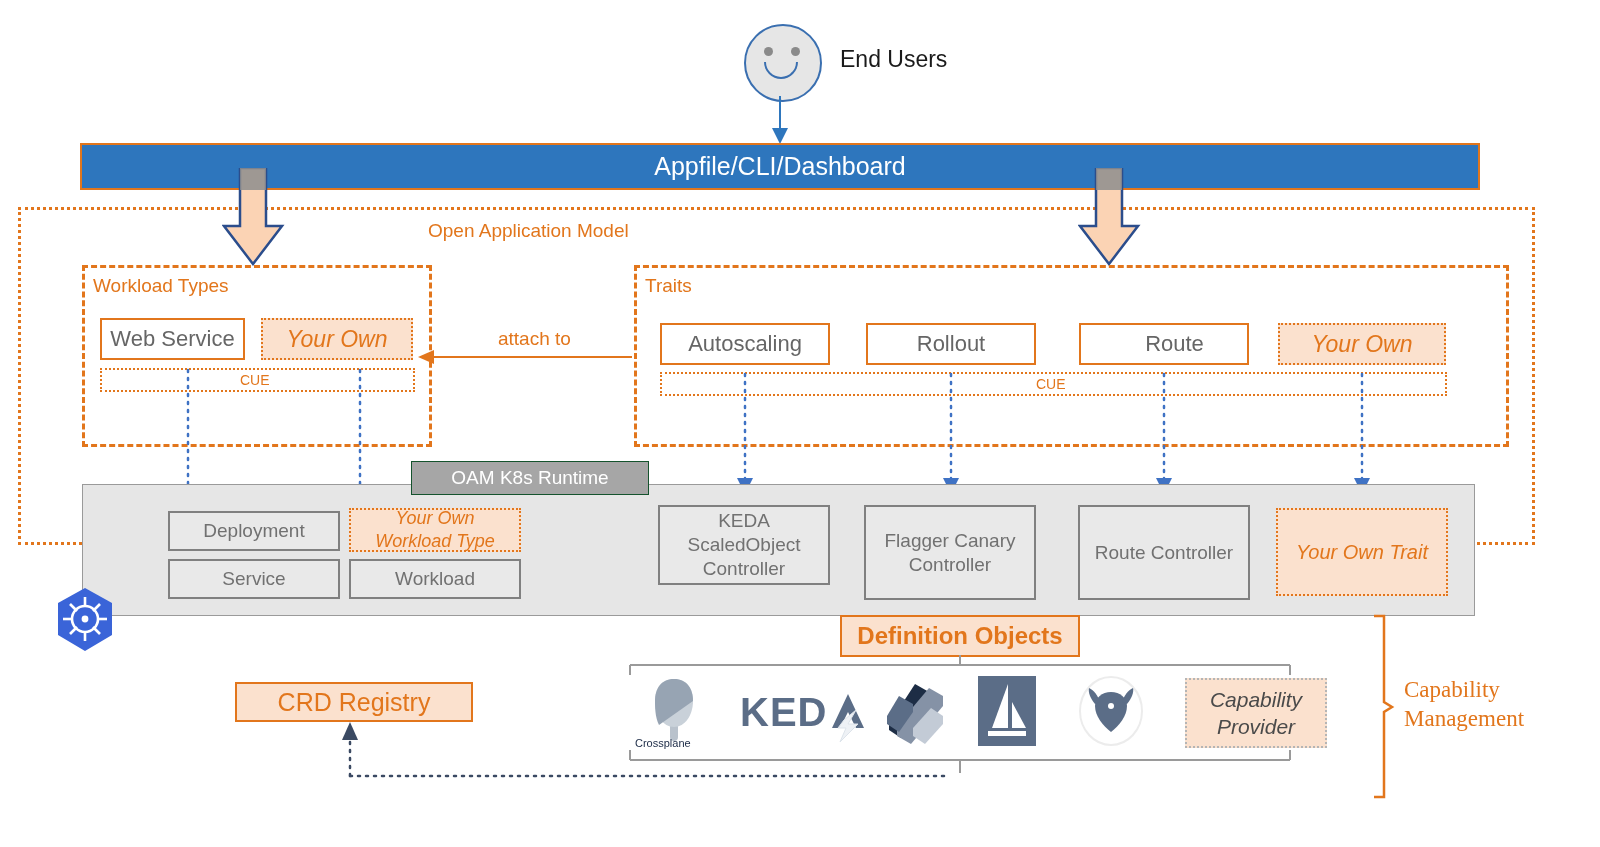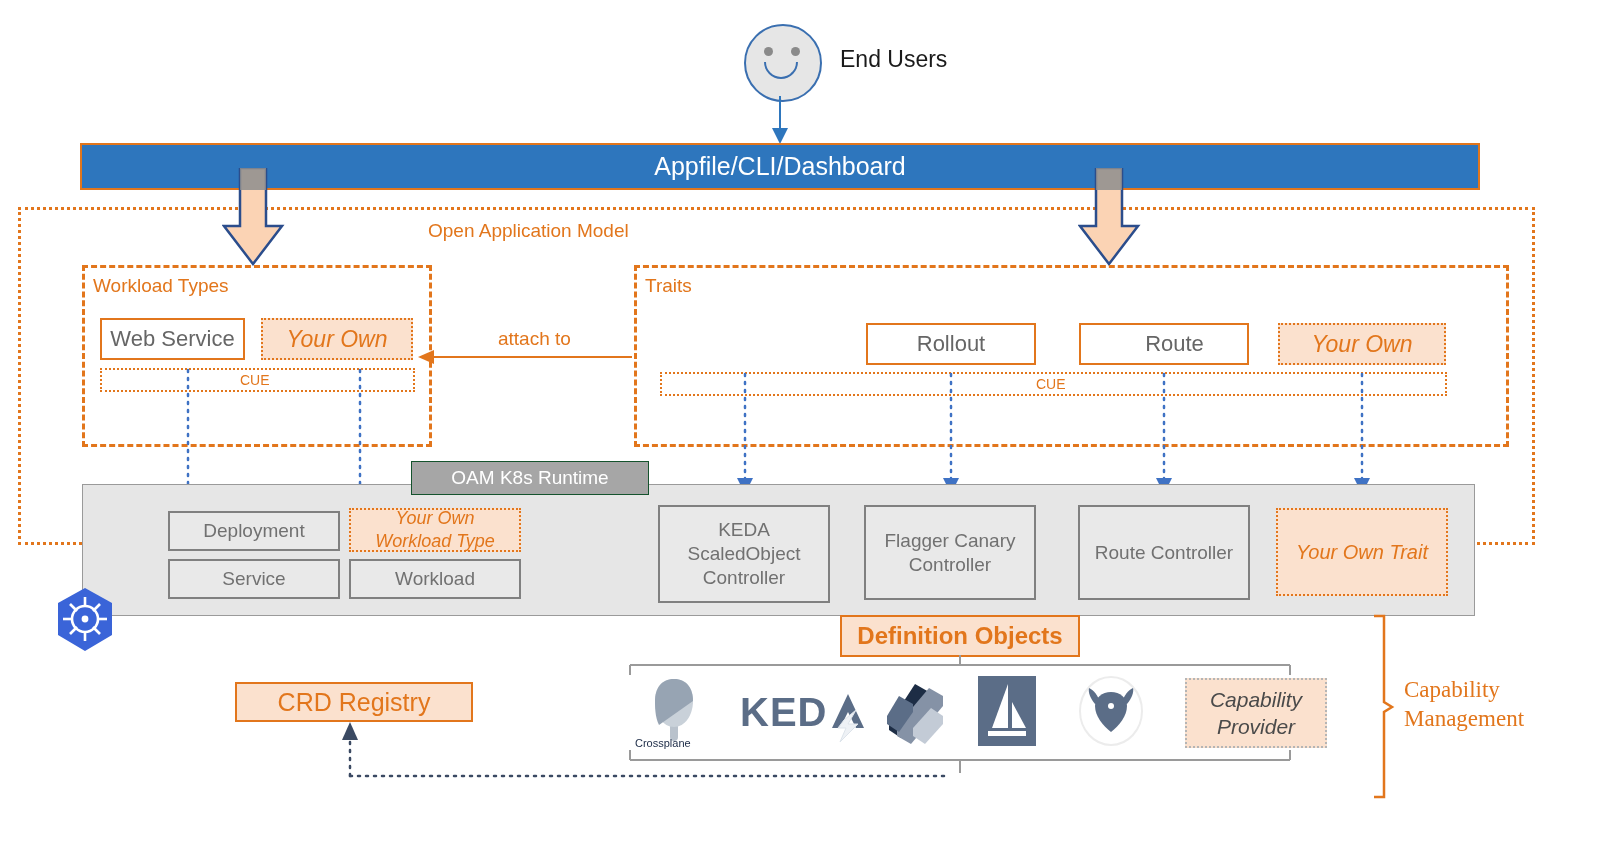--- a/index.html
+++ b/index.html
@@ -107,20 +107,23 @@
   </div>
 
   <div class="abs cue-band" style="left:100px;top:368px;width:315px;height:24px;"></div>
   <div class="abs" style="left:234px;top:371px;">
     <span class="cue-label">CUE</span>
   </div>
 
   <div class="abs dash-box" style="left:634px;top:265px;width:875px;height:182px;"></div>
   <div class="abs group-title" style="left:645px;top:275px;">Traits</div>
 
+  <div class="abs cap cap-white" style="left:660px;top:323px;width:170px;height:42px;">
+    <span>Autoscaling</span>
+  </div>
   <div class="abs cap cap-white" style="left:866px;top:323px;width:170px;height:42px;">
     <span>Rollout</span>
   </div>
   <div class="abs cap cap-white" style="left:1079px;top:323px;width:170px;height:42px;padding-left:21px;">
     <span>Route</span>
   </div>
   <div class="abs cap cap-own" style="left:1278px;top:323px;width:168px;height:42px;">
     <span>Your Own</span>
   </div>
 
@@ -166,21 +169,21 @@
     <span>Service</span>
   </div>
   <div class="abs k8res-own" style="left:349px;top:508px;width:172px;height:44px;flex-direction:column;">
     <span>Your Own</span>
     <span>Workload Type</span>
   </div>
   <div class="abs k8res" style="left:349px;top:559px;width:172px;height:40px;">
     <span>Workload</span>
   </div>
 
-  <div class="abs k8res" style="left:658px;top:505px;width:172px;height:98px;flex-direction:column;">
+  <div class="abs k8res" style="left:658px;top:505px;width:172px;height:80px;flex-direction:column;">
     <span>KEDA</span>
     <span>ScaledObject</span>
     <span>Controller</span>
   </div>
   <div class="abs k8res" style="left:864px;top:505px;width:172px;height:95px;flex-direction:column;">
     <span>Flagger Canary</span>
     <span>Controller</span>
   </div>
   <div class="abs k8res" style="left:1078px;top:505px;width:172px;height:95px;">
     <span>Route Controller</span>

